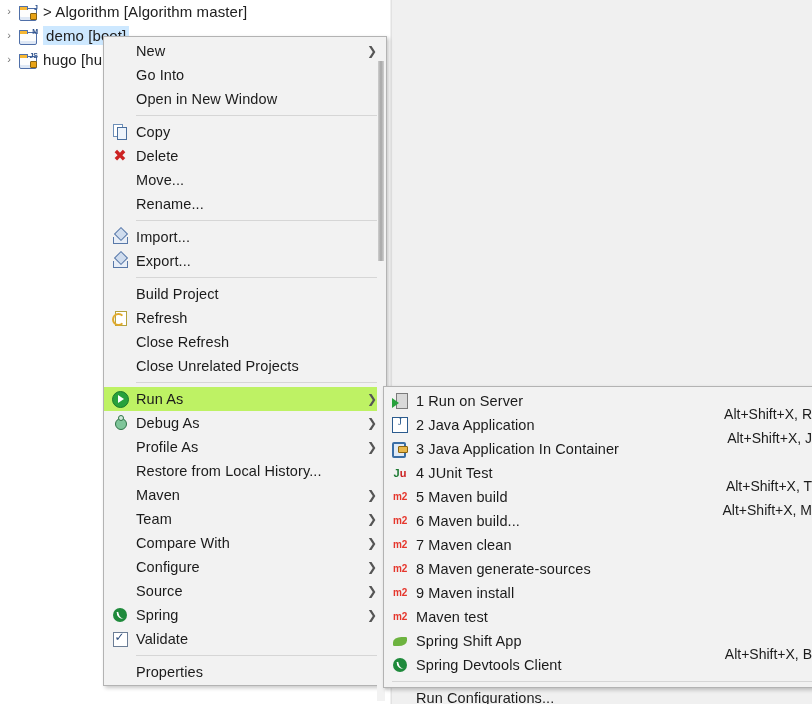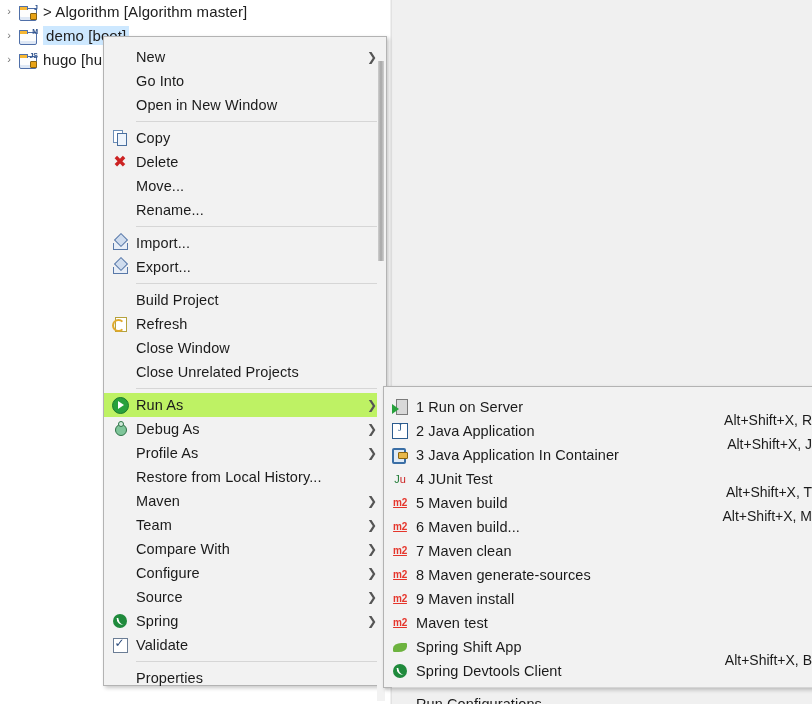--- a/index.html
+++ b/index.html
@@ -41,21 +41,21 @@
     position:absolute;right:0;top:0;font-size:7px;font-weight:bold;color:#2b4f8a;line-height:7px;
   }
   .proj-icon .lock{
     position:absolute;right:1px;bottom:0px;width:5px;height:5px;background:#e8a317;border:1px solid #8a6410;border-radius:1px;
   }
 
   
   .menu{
     position:absolute;background:#f2f2f2;border:1px solid #b3b3b3;
     box-shadow:2px 2px 4px rgba(0,0,0,.22);
-    padding:8px 0;box-sizing:border-box;
+    padding:2px 0;box-sizing:border-box;
   }
   #main-menu{left:103px;top:36px;width:284px;height:650px;}
   #sub-menu{left:383px;top:386px;width:452px;height:302px;}
 
   .mi{
     position:relative;display:flex;align-items:center;height:24px;
     padding:0 0 0 0;box-sizing:border-box;cursor:default;white-space:nowrap;
   }
   .mi .ico{width:32px;flex:0 0 32px;display:flex;align-items:center;justify-content:center;height:100%;}
   .mi .txt{flex:1 1 auto;font-size:14.5px;color:#1b1b1b;letter-spacing:.1px;}
@@ -105,25 +105,25 @@
   
   .g.server:before{content:"";position:absolute;left:4px;top:0px;width:10px;height:14px;background:#d9d9d9;border:1px solid #7b7b7b;}
   .g.server:after{content:"";position:absolute;left:0px;bottom:1px;border-left:7px solid #27a13c;border-top:5px solid transparent;border-bottom:5px solid transparent;}
   
   .g.java{width:14px;height:14px;border:1px solid #2b5b8e;background:#ffffff;}
   .g.java:after{content:"J";position:absolute;left:0;right:0;top:-2px;text-align:center;font-size:10px;color:#2b5b8e;font-family:"Liberation Serif",serif;}
   
   .g.container:before{content:"";position:absolute;left:0px;top:1px;width:10px;height:12px;border:2px solid #3a6ea5;border-radius:2px;background:#dfeaf6;}
   .g.container:after{content:"";position:absolute;right:0px;top:5px;width:8px;height:5px;background:#e8b84b;border:1px solid #8a6410;border-radius:1px;}
   
-  .g.junit{font-size:11px;font-weight:normal;line-height:16px;text-align:center;width:16px;}
+  .g.junit{font-size:11px;font-weight:bold;line-height:16px;text-align:center;width:16px;}
   .g.junit .j{color:#1d7a33;}
   .g.junit .u{color:#cc2222;}
   
-  .g.m2{font-size:10px;font-weight:bold;color:#e5352b;line-height:16px;text-align:center;width:16px;letter-spacing:-.3px;text-decoration:underline;}
+  .g.m2{font-size:10px;font-weight:bold;color:#e5352b;line-height:16px;text-align:center;width:16px;letter-spacing:-.3px;}
 </style>
 </head>
 <body>
 
 <div id="workspace">
   <div class="tree-panel">
     <div class="tree-row" style="top:0px;">
       <span class="arrow">›</span>
       <span class="proj-icon">
         <span class="folder"></span>
@@ -211,21 +211,21 @@
       <span class="txt">Build Project</span>
     </div>
     <div class="mi">
       <span class="ico">
         <span class="g refresh"></span>
       </span>
       <span class="txt">Refresh</span>
     </div>
     <div class="mi">
       <span class="ico"></span>
-      <span class="txt">Close Window</span>
+      <span class="txt">Close Refresh</span>
     </div>
     <div class="mi">
       <span class="ico"></span>
       <span class="txt">Close Unrelated Projects</span>
     </div>
     <div class="sep"></div>
     <div class="mi hl">
       <span class="ico">
         <span class="g run"></span>
       </span>

